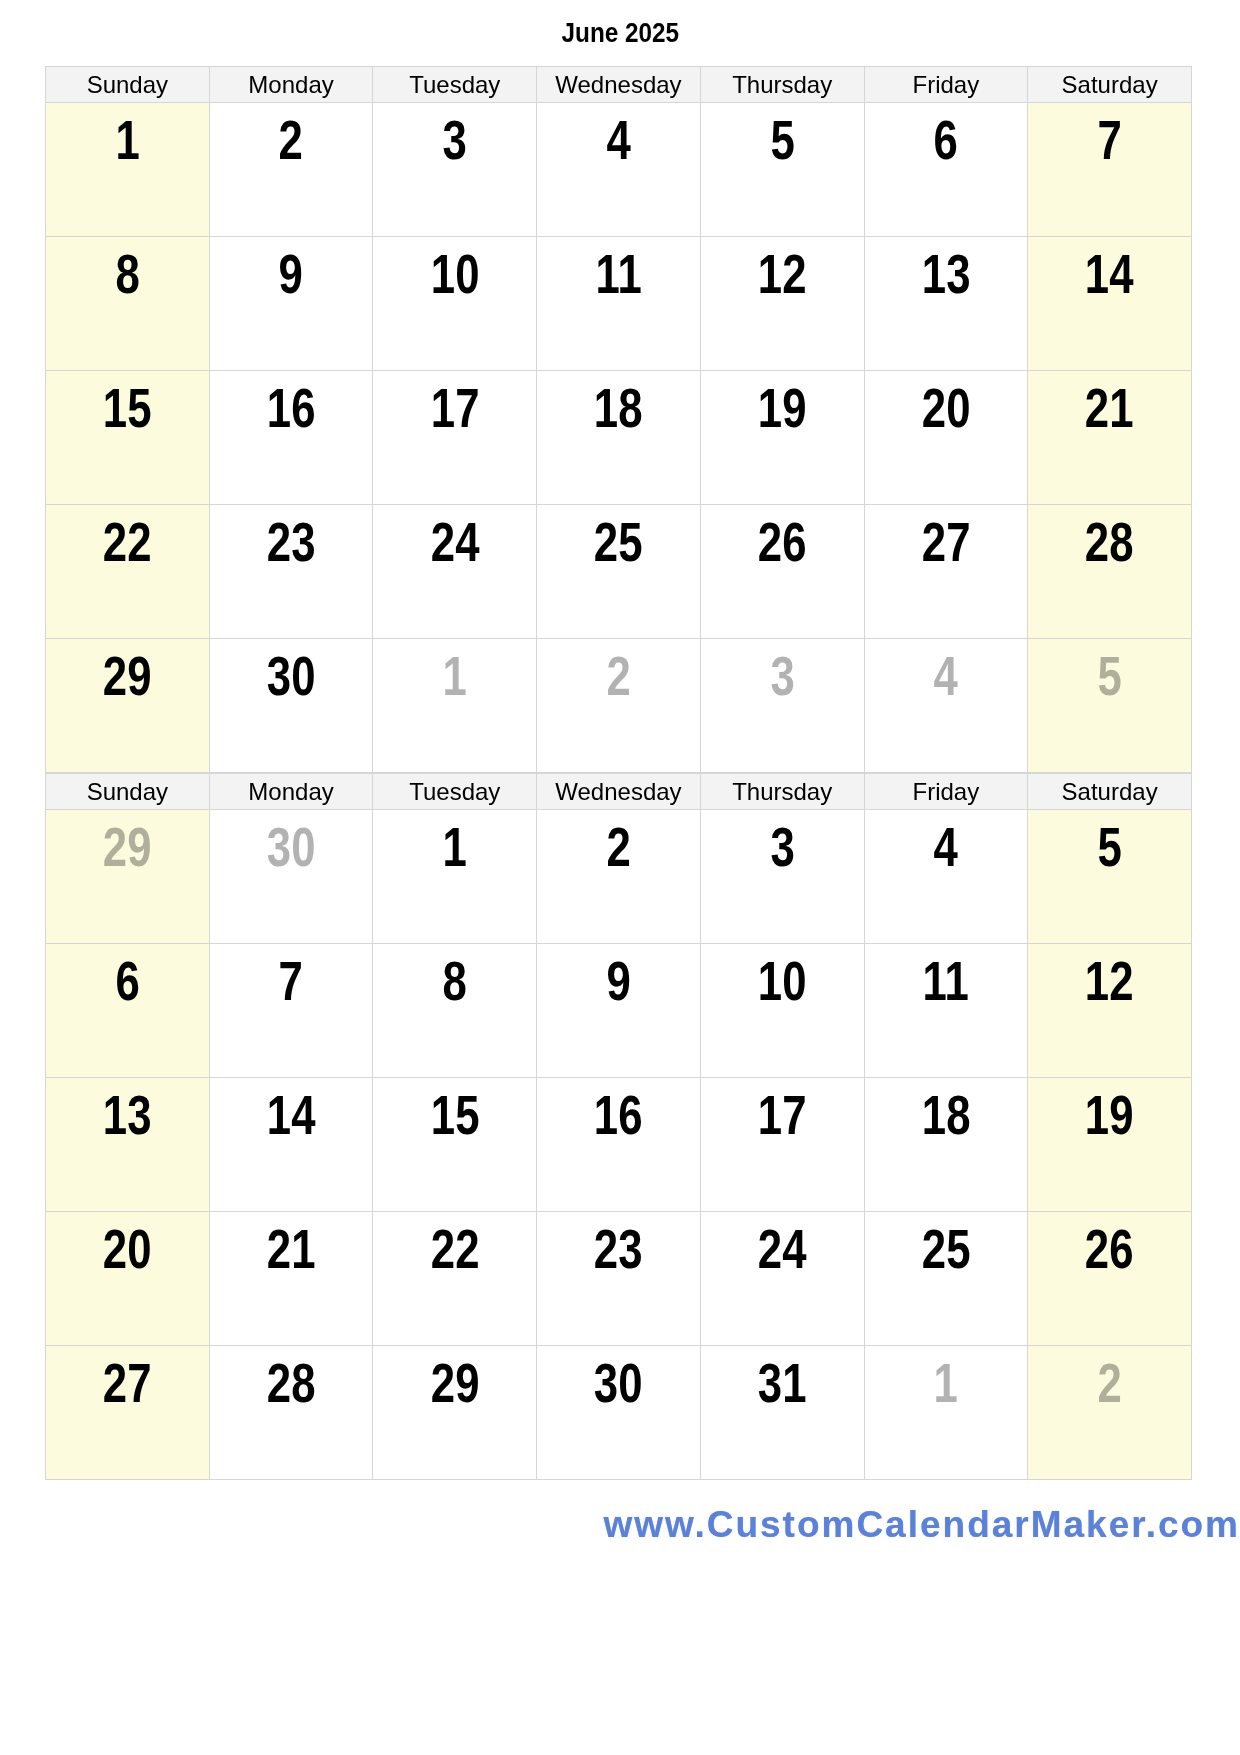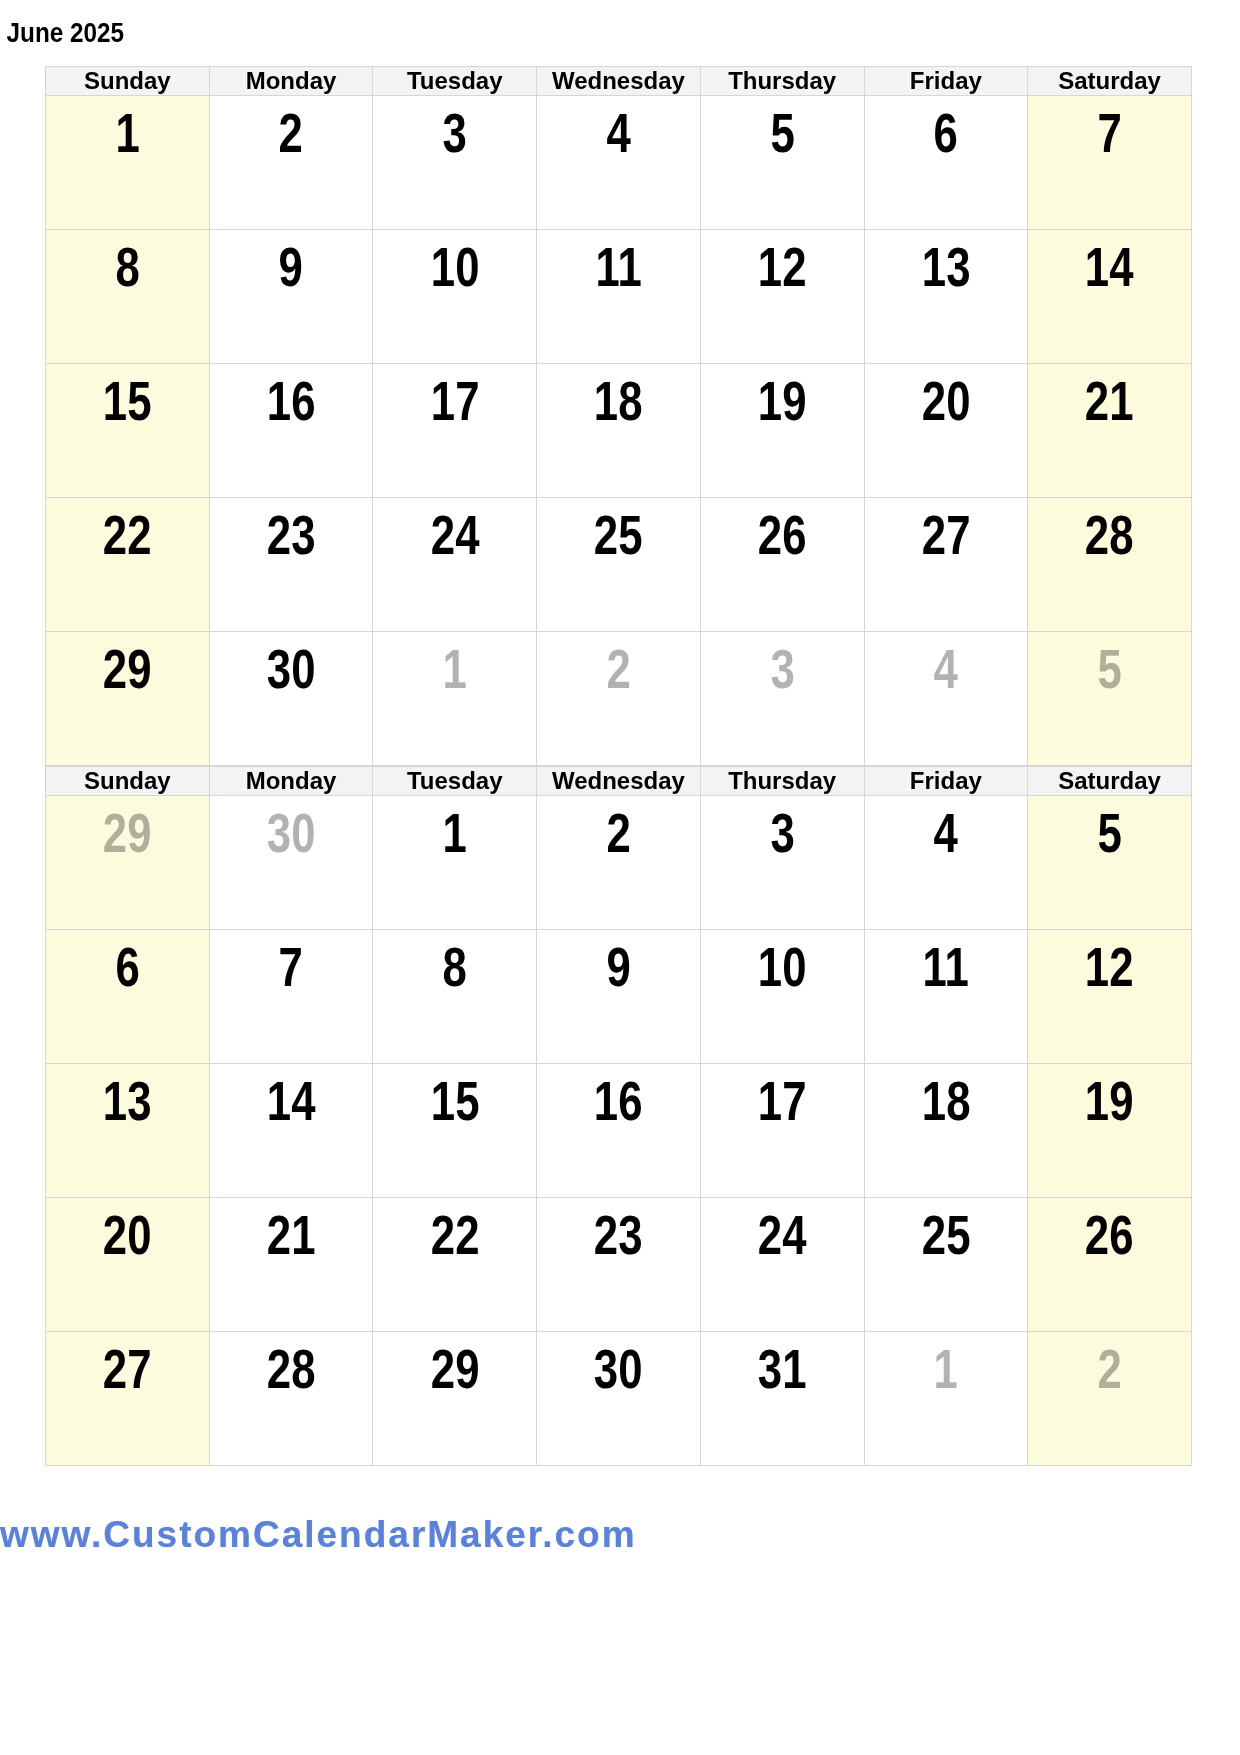--- a/index.html
+++ b/index.html
@@ -16,37 +16,37 @@
     width:1240px;height:1755px;
     background:#ffffff;
     font-family:"Liberation Sans", sans-serif;
     color:var(--text);
   }
   .page{width:1240px;height:1755px;overflow:hidden;}
   .month-title{
     text-align:center;
     font-weight:bold;
     font-size:27px;
-    display:flex;align-items:center;
+    display:flex;align-items:center;justify-content:center;
   }
   .month-title .cond{display:inline-block;transform:scaleX(0.90);transform-origin:center;}
   .month-title.first{height:66px;}
   .month-title.second{height:63px;}
   table.calendar{
     width:1147px;
     margin-left:45px;
     border-collapse:collapse;
     table-layout:fixed;
   }
   table.calendar th{
-    height:29px;
+    height:36px;
     background:var(--header-bg);
     border:1px solid var(--border);
     font-size:24px;
-    font-weight:bold;
+    font-weight:normal;
     padding:0;
     text-align:center;
     vertical-align:middle;
   }
   table.calendar td{
     height:134px;
     border:1px solid var(--border);
     vertical-align:top;
     text-align:center;
     font-size:56px;
@@ -56,22 +56,22 @@
   }
   table.calendar td .num{
     display:inline-block;
     transform:scaleX(0.78);
     transform-origin:center top;
     line-height:1.05;
   }
   table.calendar td.weekend{background:var(--weekend-bg);}
   table.calendar td.muted{color:var(--muted);}
   .footer{
-    margin-top:48px;
-    text-align:left;
+    margin-top:24px;
+    text-align:right;
   }
   .footer a{
     font-size:37px;
     font-weight:bold;
     letter-spacing:2px;
     color:var(--footer-blue);
     text-decoration:none;
     text-shadow:0 0 1px rgba(91,130,216,0.55);
   }
 </style>

